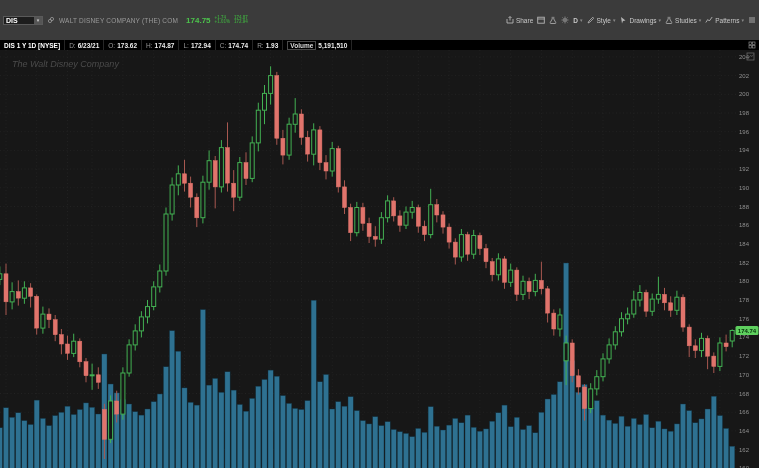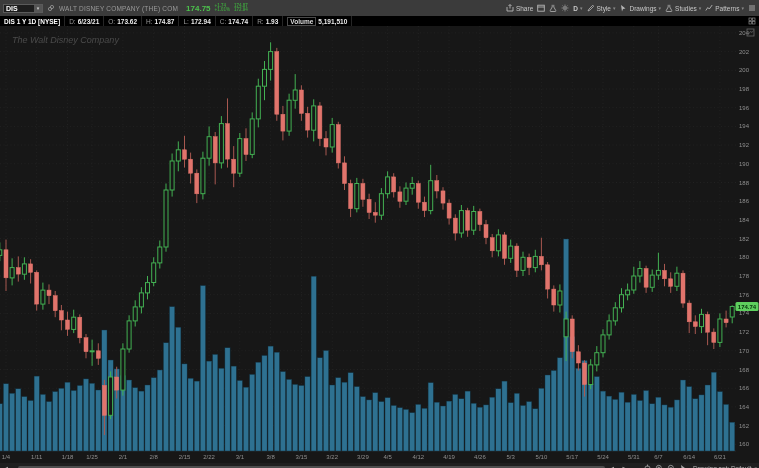--- a/index.html
+++ b/index.html
@@ -1,17 +1,17 @@
 <!DOCTYPE html>
 <html><head>
 <meta charset="utf-8">
 <style>
   html,body{margin:0;padding:0;background:#171717;}
   body{width:759px;height:468px;overflow:hidden;font-family:"Liberation Sans","DejaVu Sans",sans-serif;-webkit-font-smoothing:antialiased;}
-  .toolbar{height:16px;background:#3b3b3b;display:flex;align-items:center;padding:0 3px;gap:4px;font-size:7px;color:#c8c8c8;}
+  .toolbar{height:28px;background:#3b3b3b;display:flex;align-items:center;padding:6px 3px;gap:4px;font-size:7px;color:#c8c8c8;}
   .symbol-box{display:flex;align-items:center;background:#1d1d1d;border:1px solid #5a5a5a;height:9px;width:40px;box-sizing:border-box;}
   .symbol-box .sym{flex:1;color:#fff;font-weight:bold;font-size:7px;padding-left:2px;}
   .symbol-box .caret{width:8px;height:100%;background:#555;color:#ccc;font-size:5px;display:flex;align-items:center;justify-content:center;}
   .tb-icon{width:8px;height:8px;display:inline-flex;align-items:center;justify-content:center;flex:none;}
   .company{color:#9a9a9a;font-size:6.5px;letter-spacing:.2px;white-space:nowrap;}
   .last-price{color:#4cc24c;font-weight:bold;font-size:8px;margin-left:4px;}
   .mini-stack{display:flex;flex-direction:column;justify-content:center;line-height:4.5px;font-size:4.5px;color:#3f9e3f;font-weight:bold;}
   .tb-spacer{flex:1;}
   .tb-btn{display:flex;align-items:center;gap:2px;font-size:6.5px;color:#c8c8c8;white-space:nowrap;cursor:default;}
   .tb-btn .dd{color:#8a8a8a;font-size:5px;}

